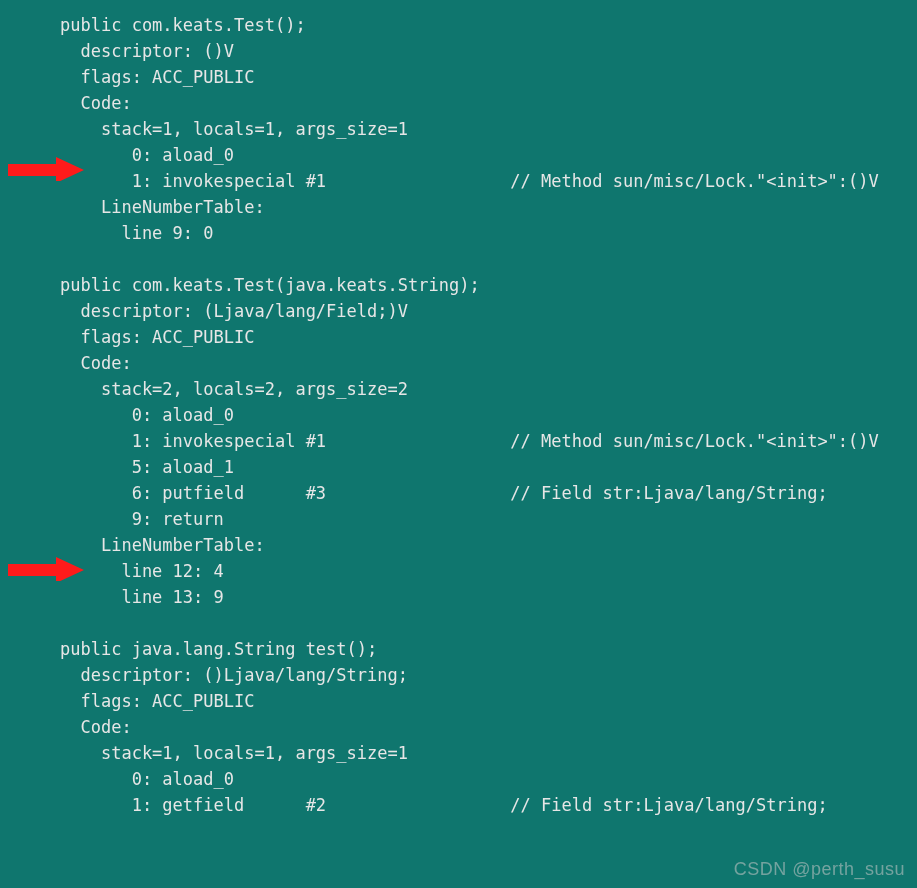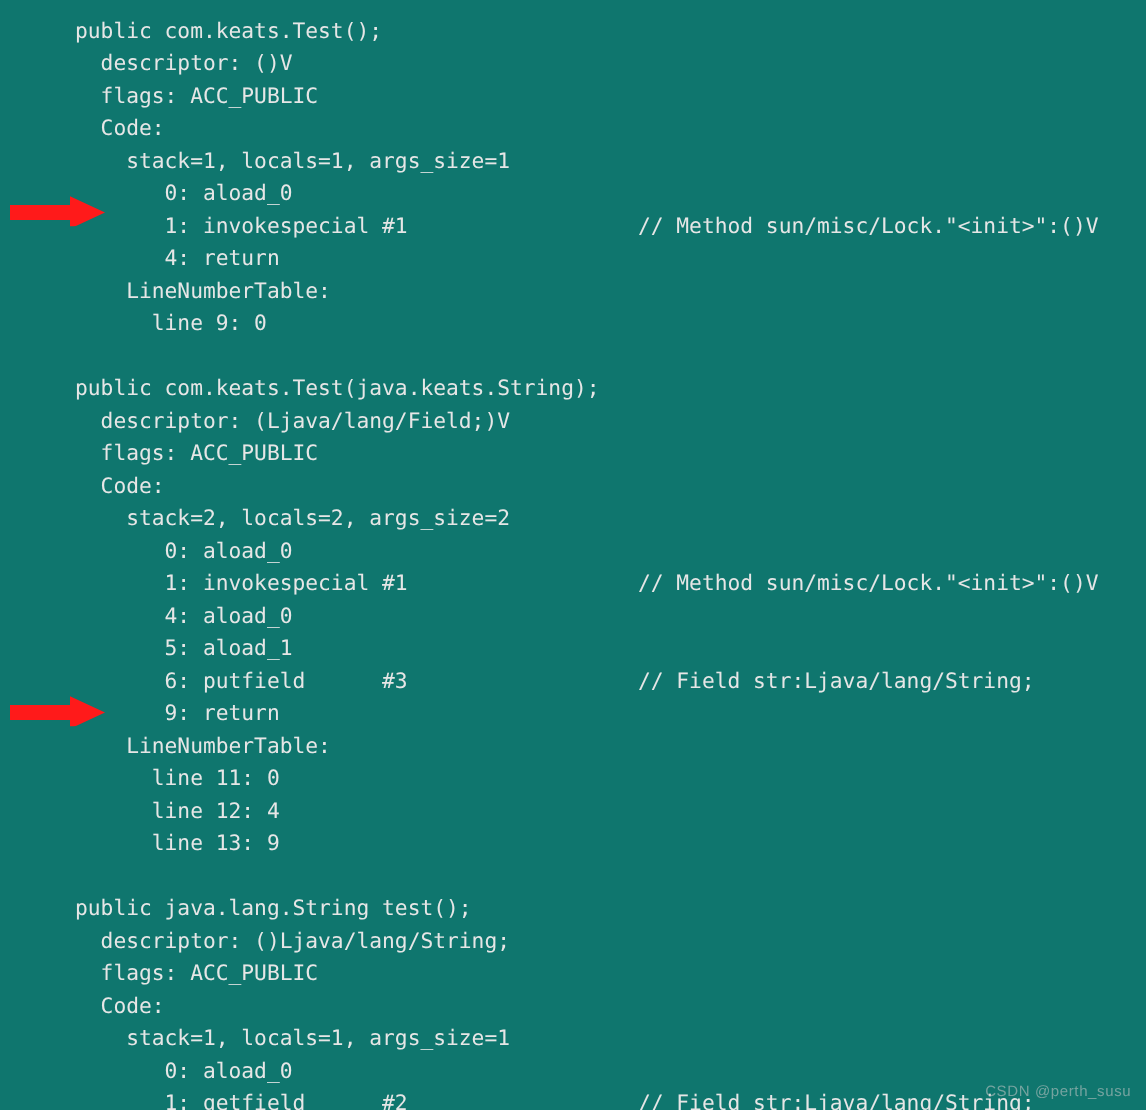--- a/index.html
+++ b/index.html
@@ -35,21 +35,21 @@
   }
   .arrow svg {
     display: block;
   }
   .watermark {
     position: absolute;
     right: 12px;
     bottom: 8px;
     color: rgba(200,200,200,0.55);
     font-family: sans-serif;
-    font-size: 12px;
+    font-size: 18px;
     letter-spacing: 0.5px;
     pointer-events: none;
   }
 </style>
 </head>
 <body>
 
 <div class="frame">
 
   <div class="arrow" id="arrow1" style="top: 155px;">
@@ -67,37 +67,34 @@
   </div>
 
   <div id="code">
       <div class="line">public com.keats.Test();</div>
       <div class="line">  descriptor: ()V</div>
       <div class="line">  flags: ACC_PUBLIC</div>
       <div class="line">  Code:</div>
       <div class="line">    stack=1, locals=1, args_size=1</div>
       <div class="line">       0: aload_0</div>
       <div class="line">       1: invokespecial #1                  // Method sun/misc/Lock."&lt;init&gt;":()V</div>
-      <div class="line">       4: return</div>
       <div class="line">    LineNumberTable:</div>
       <div class="line">      line 9: 0</div>
       <div class="blank"></div>
       <div class="line">public com.keats.Test(java.keats.String);</div>
       <div class="line">  descriptor: (Ljava/lang/Field;)V</div>
       <div class="line">  flags: ACC_PUBLIC</div>
       <div class="line">  Code:</div>
       <div class="line">    stack=2, locals=2, args_size=2</div>
       <div class="line">       0: aload_0</div>
       <div class="line">       1: invokespecial #1                  // Method sun/misc/Lock."&lt;init&gt;":()V</div>
-      <div class="line">       4: aload_0</div>
       <div class="line">       5: aload_1</div>
       <div class="line">       6: putfield      #3                  // Field str:Ljava/lang/String;</div>
       <div class="line">       9: return</div>
       <div class="line">    LineNumberTable:</div>
-      <div class="line">      line 11: 0</div>
       <div class="line">      line 12: 4</div>
       <div class="line">      line 13: 9</div>
       <div class="blank"></div>
       <div class="line">public java.lang.String test();</div>
       <div class="line">  descriptor: ()Ljava/lang/String;</div>
       <div class="line">  flags: ACC_PUBLIC</div>
       <div class="line">  Code:</div>
       <div class="line">    stack=1, locals=1, args_size=1</div>
       <div class="line">       0: aload_0</div>
       <div class="line">       1: getfield      #2                  // Field str:Ljava/lang/String;</div>

